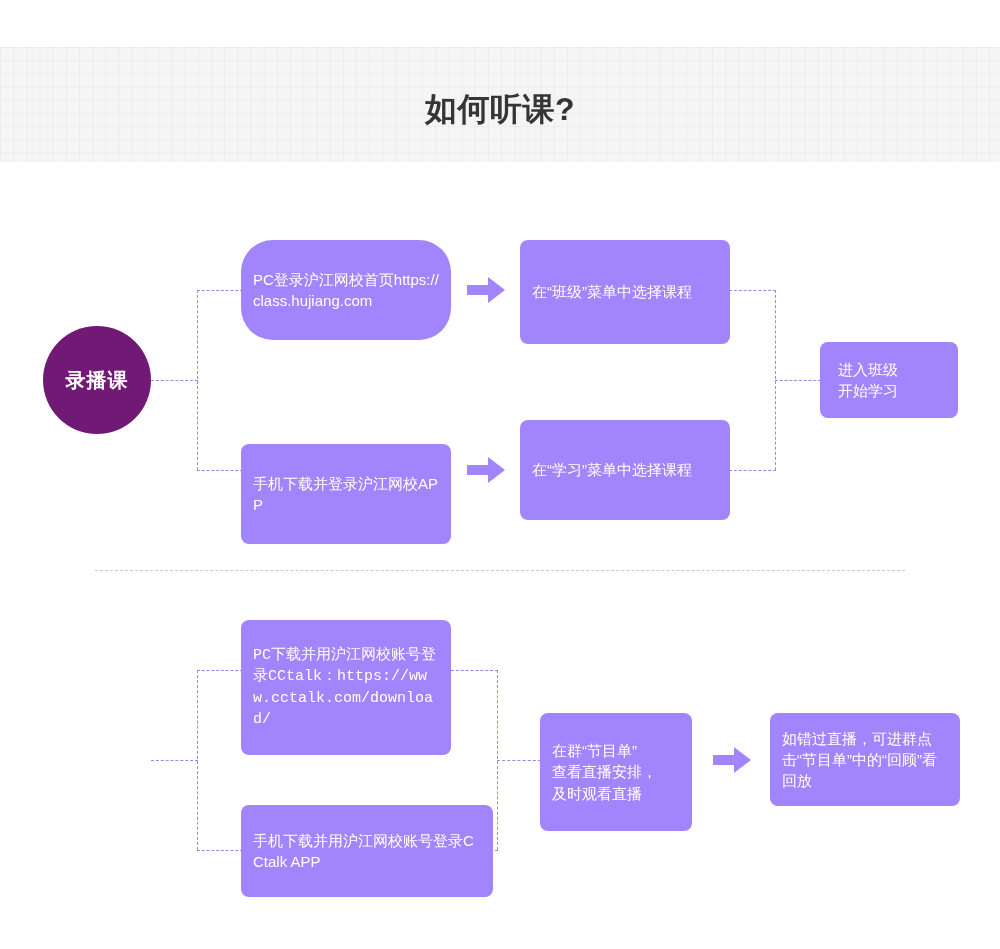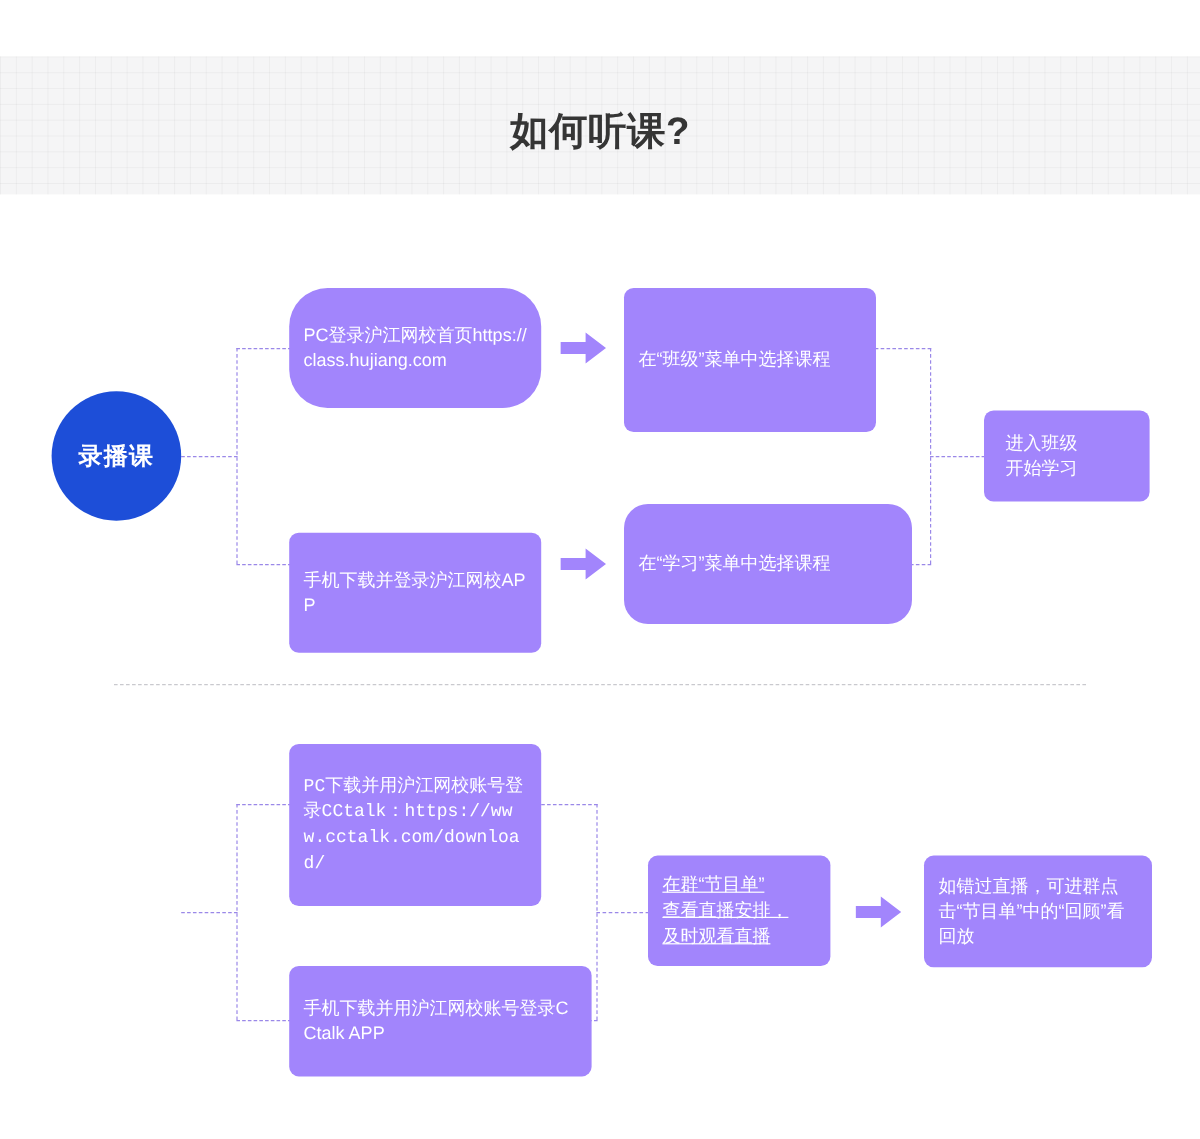--- a/index.html
+++ b/index.html
@@ -42,21 +42,21 @@
     font-size: 32px;
     font-weight: bold;
     color: #353535;
     letter-spacing: 0.5px;
   }
 
   
   .circle-node {
     position: absolute;
     border-radius: 50%;
-    background: #1d4ed8;
+    background: #701a75;
     color: #ffffff;
     font-size: 20px;
     font-weight: bold;
     display: flex;
     align-items: center;
     justify-content: center;
     letter-spacing: 1px;
   }
 
   .box-node {
@@ -141,23 +141,23 @@
       <path d="M0,10 L21,10 L21,2 L38,15 L21,28 L21,20 L0,20 Z" fill="#a285fc"></path>
     </svg>
   </div>
 
   <div class="block-arrow" style="left:467px; top:455px;">
     <svg viewBox="0 0 38 30" xmlns="http://www.w3.org/2000/svg">
       <path d="M0,10 L21,10 L21,2 L38,15 L21,28 L21,20 L0,20 Z" fill="#a285fc"></path>
     </svg>
   </div>
 
-  <div class="box-node" style="left:520px; top:240px; width:210px; height:120px;">在“班级”菜单中选择课程</div>
+  <div class="box-node" style="left:520px; top:240px; width:210px; height:104px;">在“班级”菜单中选择课程</div>
 
-  <div class="box-node" style="left:520px; top:420px; width:240px; height:100px;border-radius:20px;">在“学习”菜单中选择课程</div>
+  <div class="box-node" style="left:520px; top:420px; width:210px; height:100px;">在“学习”菜单中选择课程</div>
 
   <div class="box-node centered-v" style="left:820px; top:342px; width:138px; height:76px; padding:0 18px;">进入班级
 开始学习</div>
 
   <div class="section-divider"></div>
 
   <div class="dash-h" style="left:151px; top:760px; width:47px;"></div>
   <div class="dash-v" style="left:197px; top:670px; height:180px;"></div>
   <div class="dash-h" style="left:197px; top:670px; width:46px;"></div>
   <div class="dash-h" style="left:197px; top:850px; width:46px;"></div>
@@ -165,21 +165,21 @@
   <div class="dash-h" style="left:451px; top:670px; width:47px;"></div>
   <div class="dash-h" style="left:451px; top:850px; width:47px;"></div>
   <div class="dash-v" style="left:497px; top:670px; height:180px;"></div>
   <div class="dash-h" style="left:497px; top:760px; width:44px;"></div>
 
 
   <div class="box-node" style="left:241px; top:620px; width:210px; height:135px;font-family:Liberation Mono, monospace;">PC下载并用沪江网校账号登录CCtalk：https://www.cctalk.com/download/</div>
 
   <div class="box-node" style="left:241px; top:805px; width:252px; height:92px;">手机下载并用沪江网校账号登录CCtalk APP</div>
 
-  <div class="box-node centered-v" style="left:540px; top:713px; width:152px; height:92px;text-decoration:underline;">在群“节目单”
+  <div class="box-node centered-v" style="left:540px; top:713px; width:152px; height:118px;">在群“节目单”
 查看直播安排，
 及时观看直播</div>
 
   <div class="block-arrow" style="left:713px; top:745px;">
     <svg viewBox="0 0 38 30" xmlns="http://www.w3.org/2000/svg">
       <path d="M0,10 L21,10 L21,2 L38,15 L21,28 L21,20 L0,20 Z" fill="#a285fc"></path>
     </svg>
   </div>
 
   <div class="box-node" style="left:770px; top:713px; width:190px; height:93px;">如错过直播，可进群点击“节目单”中的“回顾”看回放</div>

